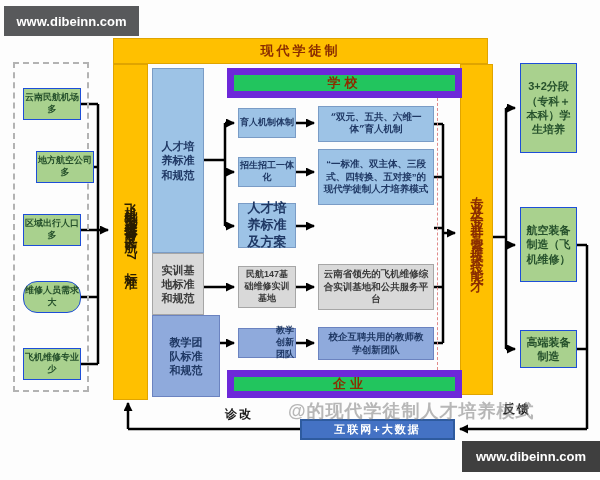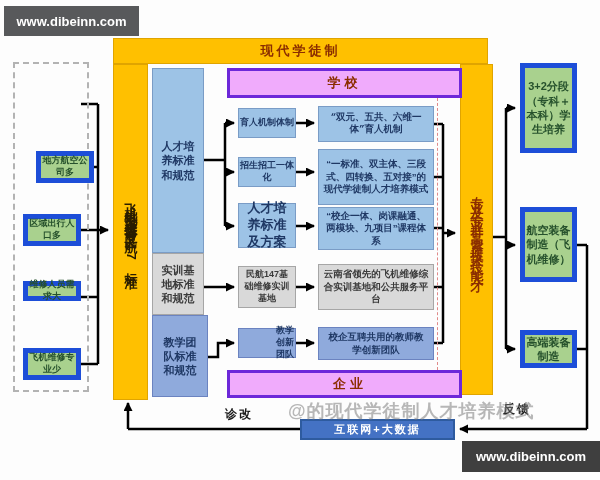--- a/index.html
+++ b/index.html
@@ -1,26 +1,26 @@
 <!DOCTYPE html>
 <html><head>
 <meta charset="utf-8">
 <style>
   html,body{margin:0;padding:0;background:#fff;}
   .canvas{position:relative;width:600px;height:480px;background:#fdfdfd;overflow:hidden;
           font-family:"Liberation Sans","DejaVu Sans",sans-serif;}
   .abs{position:absolute;box-sizing:border-box;}
   .bx{display:flex;align-items:center;justify-content:center;text-align:center;
       font-weight:bold;line-height:1.3;}
-  .c-green{background:#A9D18E;border:5px solid #1d4ed8;color:#26512c;font-size:9px;}
+  .c-green{background:#A9D18E;border:1px solid #1d4ed8;color:#26512c;font-size:9px;}
   .c-blue{background:#9DC3E6;border:1px solid #7a9cc6;color:#1F3864;}
   .c-gray{background:#D9D9D9;border:1px solid #a6a6a6;color:#3b3b3b;}
   .c-peri{background:#8FAADC;border:1px solid #6b83c0;color:#1F3864;}
   .yellow{background:#FFC000;border:1px solid #e0a400;}
-  .orangebar{background:#f0abfc;border:3px solid #6d28d9;color:#8B2E00;
+  .orangebar{background:#22c55e;border:7px solid #6d28d9;color:#8B2E00;
              font-size:13px;letter-spacing:4px;}
   .vtext{writing-mode:vertical-rl;text-orientation:mixed;display:flex;
          align-items:center;justify-content:center;font-weight:bold;}
   .wm-bar{background:#58595B;color:#fff;display:flex;align-items:center;
           justify-content:center;font-weight:bold;font-size:13px;}
   .dashedbox{border:2px dashed #b3b3b3;background:transparent;}
   .lbl{font-weight:bold;color:#1a1a1a;font-size:12px;letter-spacing:2px;}
   .overlaywm{color:rgba(125,125,125,0.55);font-weight:bold;font-size:18px;
              letter-spacing:1px;white-space:nowrap;z-index:9;}
   svg.connectors{position:absolute;left:0;top:0;z-index:1;}
@@ -91,40 +91,43 @@
     <span>现代学徒制</span>
   </div>
   <div class="abs vtext yellow z2" style="left:113px;top:64px;width:35px;height:336px;color:#2a1d00;font-size:13px;letter-spacing:3px;">
     <span>飞机机电设备维修专业（民航147标准）</span>
   </div>
   <div class="abs vtext yellow z2" style="left:460px;top:64px;width:33px;height:331px;color:#8B2E00;font-size:13px;letter-spacing:6px;">
     <span>专业及专业群高素质技术技能人才</span>
   </div>
 
   <div class="abs dashedbox z2" style="left:13px;top:62px;width:76px;height:330px;"></div>
+  <div class="abs bx c-green z2" style="left:23px;top:88px;width:58px;height:32px;">
+    <span>云南民航机场多</span>
+    </div>
   <div class="abs bx c-green z2" style="left:23px;top:151px;width:58px;height:32px;margin-left:13px;">
     <span>地方航空公司多</span>
     </div>
   <div class="abs bx c-green z2" style="left:23px;top:214px;width:58px;height:32px;">
     <span>区域出行人口多</span>
     </div>
-  <div class="abs bx c-green z2" style="left:23px;top:281px;width:58px;height:20px;">
+  <div class="abs bx c-green z2" style="left:23px;top:281px;width:58px;height:32px;border-radius:14px;">
     <span>维修人员需求大</span>
     </div>
   <div class="abs bx c-green z2" style="left:23px;top:348px;width:58px;height:32px;">
     <span>飞机维修专业少</span>
     </div>
 
   <div class="abs bx c-blue z2" style="left:152px;top:68px;width:52px;height:185px;font-size:11px;">
     <span style="width:40px;">人才培养标准和规范</span>
     </div>
   <div class="abs bx c-gray z2" style="left:152px;top:253px;width:52px;height:62px;font-size:11px;">
     <span style="width:40px;">实训基地标准和规范</span>
     </div>
-  <div class="abs bx c-peri z2" style="left:152px;top:315px;width:56px;height:82px;font-size:11px;">
+  <div class="abs bx c-peri z2" style="left:152px;top:315px;width:68px;height:82px;font-size:11px;">
     <span style="width:40px;">教学团队标准和规范</span>
     </div>
 
   <div class="abs bx orangebar z2" style="left:227px;top:68px;width:235px;height:30px;">
     <span>学校</span>
     </div>
   <div class="abs bx orangebar z2" style="left:227px;top:370px;width:235px;height:28px;padding-left:11px;">
     <span>企业</span>
     </div>
   <div class="abs z2" style="left:437px;top:98px;width:0;height:272px;border-left:1.5px dashed #e08a8a;"></div>
@@ -144,23 +147,20 @@
   <div class="abs bx c-peri z2" style="left:238px;top:328px;width:58px;height:30px;font-size:9px;padding-left:36px;">
     <span>教学创新团队</span>
     </div>
 
   <div class="abs bx c-blue z2" style="left:318px;top:106px;width:116px;height:36px;font-size:9.5px;">
     <span style="width:106px;font-family:Liberation Mono, monospace;">“双元、五共、六维一体”育人机制</span>
     </div>
   <div class="abs bx c-blue z2" style="left:318px;top:149px;width:116px;height:56px;font-size:9.5px;">
     <span style="width:108px;">“一标准、双主体、三段式、四转换、五对接”的现代学徒制人才培养模式</span>
     </div>
-  <div class="abs bx c-blue z2" style="left:318px;top:207px;width:116px;height:43px;font-size:9.5px;">
-    <span style="width:108px;">“校企一体、岗课融通、两模块、九项目”课程体系</span>
-    </div>
   <div class="abs bx c-gray z2" style="left:318px;top:264px;width:116px;height:46px;font-size:9.5px;">
     <span style="width:106px;">云南省领先的飞机维修综合实训基地和公共服务平台</span>
     </div>
   <div class="abs bx c-peri z2" style="left:318px;top:327px;width:116px;height:33px;font-size:9.5px;">
     <span style="width:100px;">校企互聘共用的教师教学创新团队</span>
     </div>
 
   <div class="abs bx c-green z2" style="left:520px;top:63px;width:57px;height:90px;font-size:11px;">
     <span style="width:46px;">3+2分段（专科＋本科）学生培养</span>
     </div>

